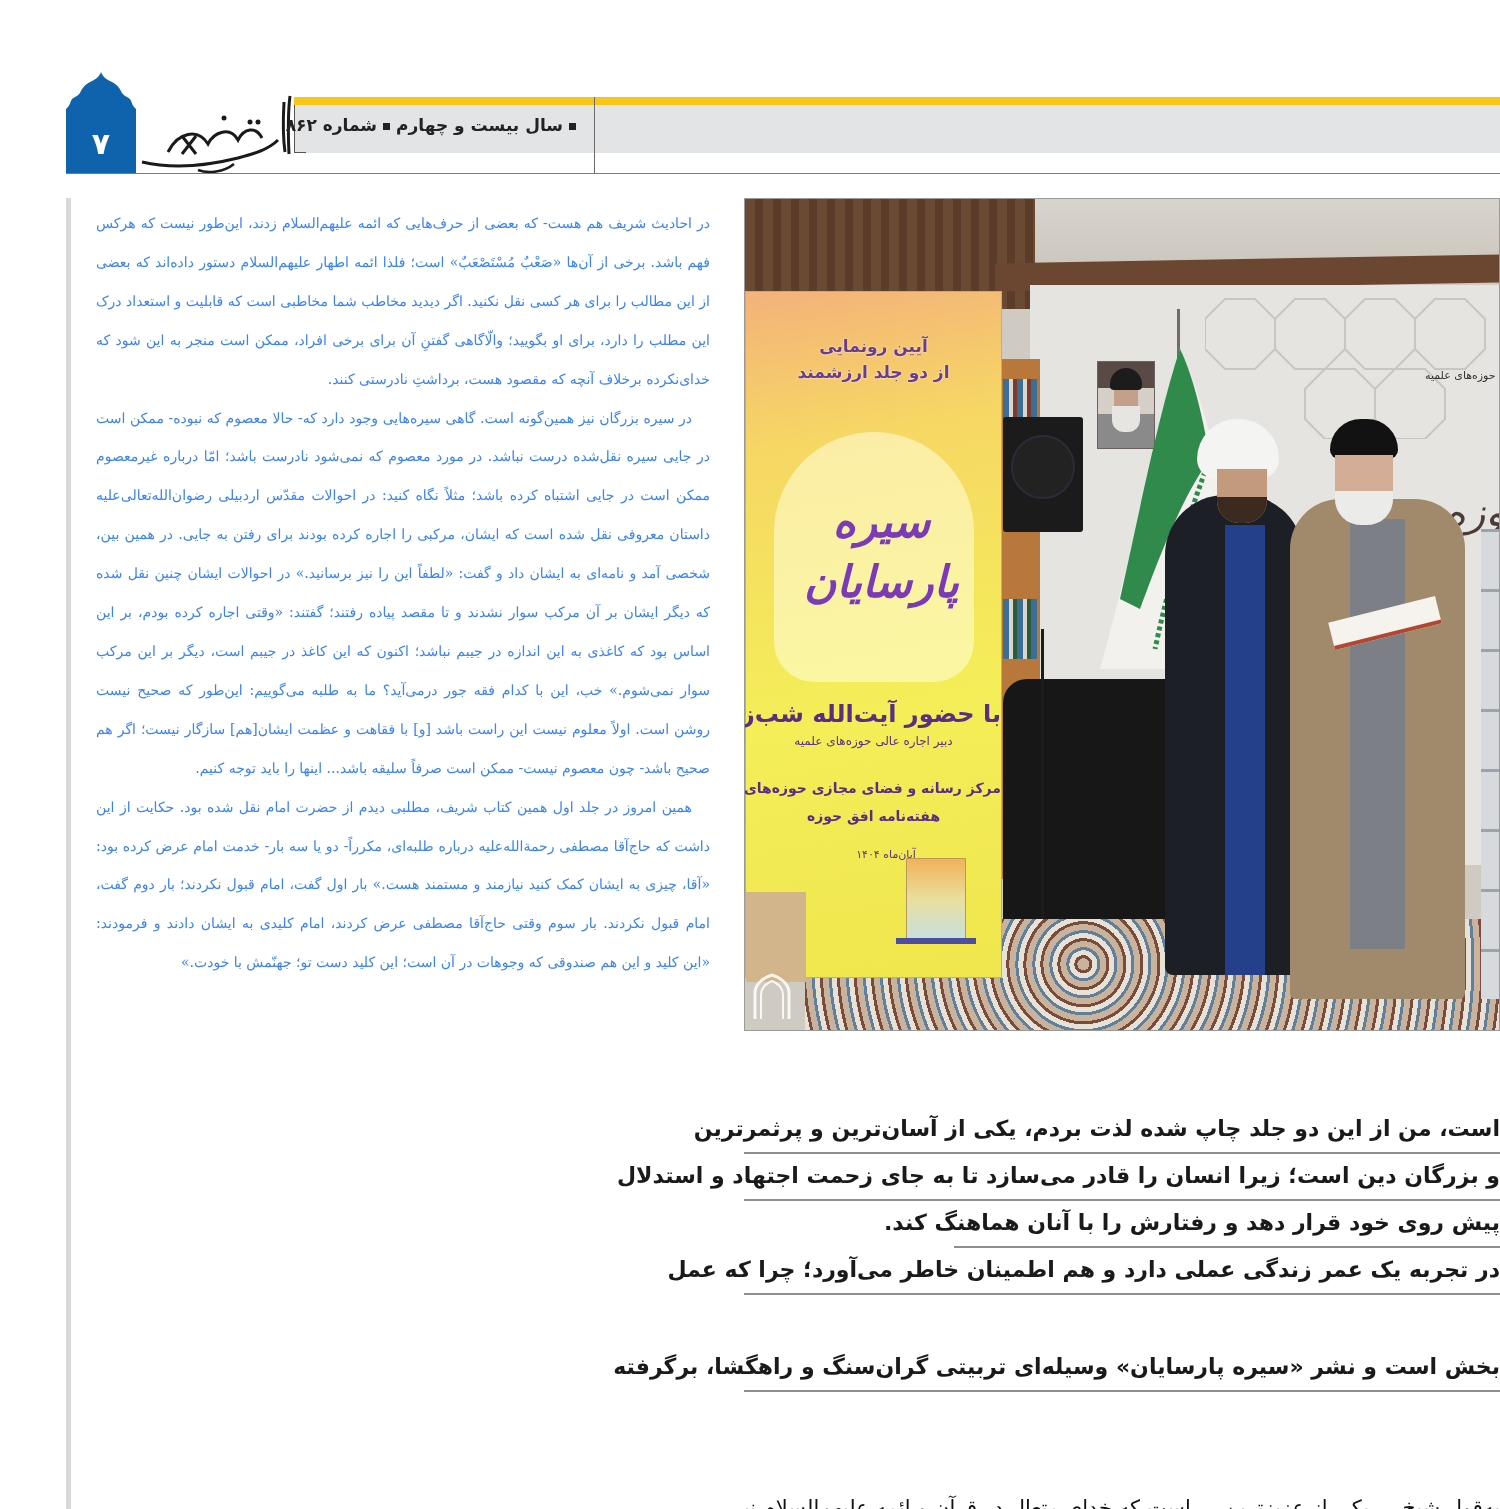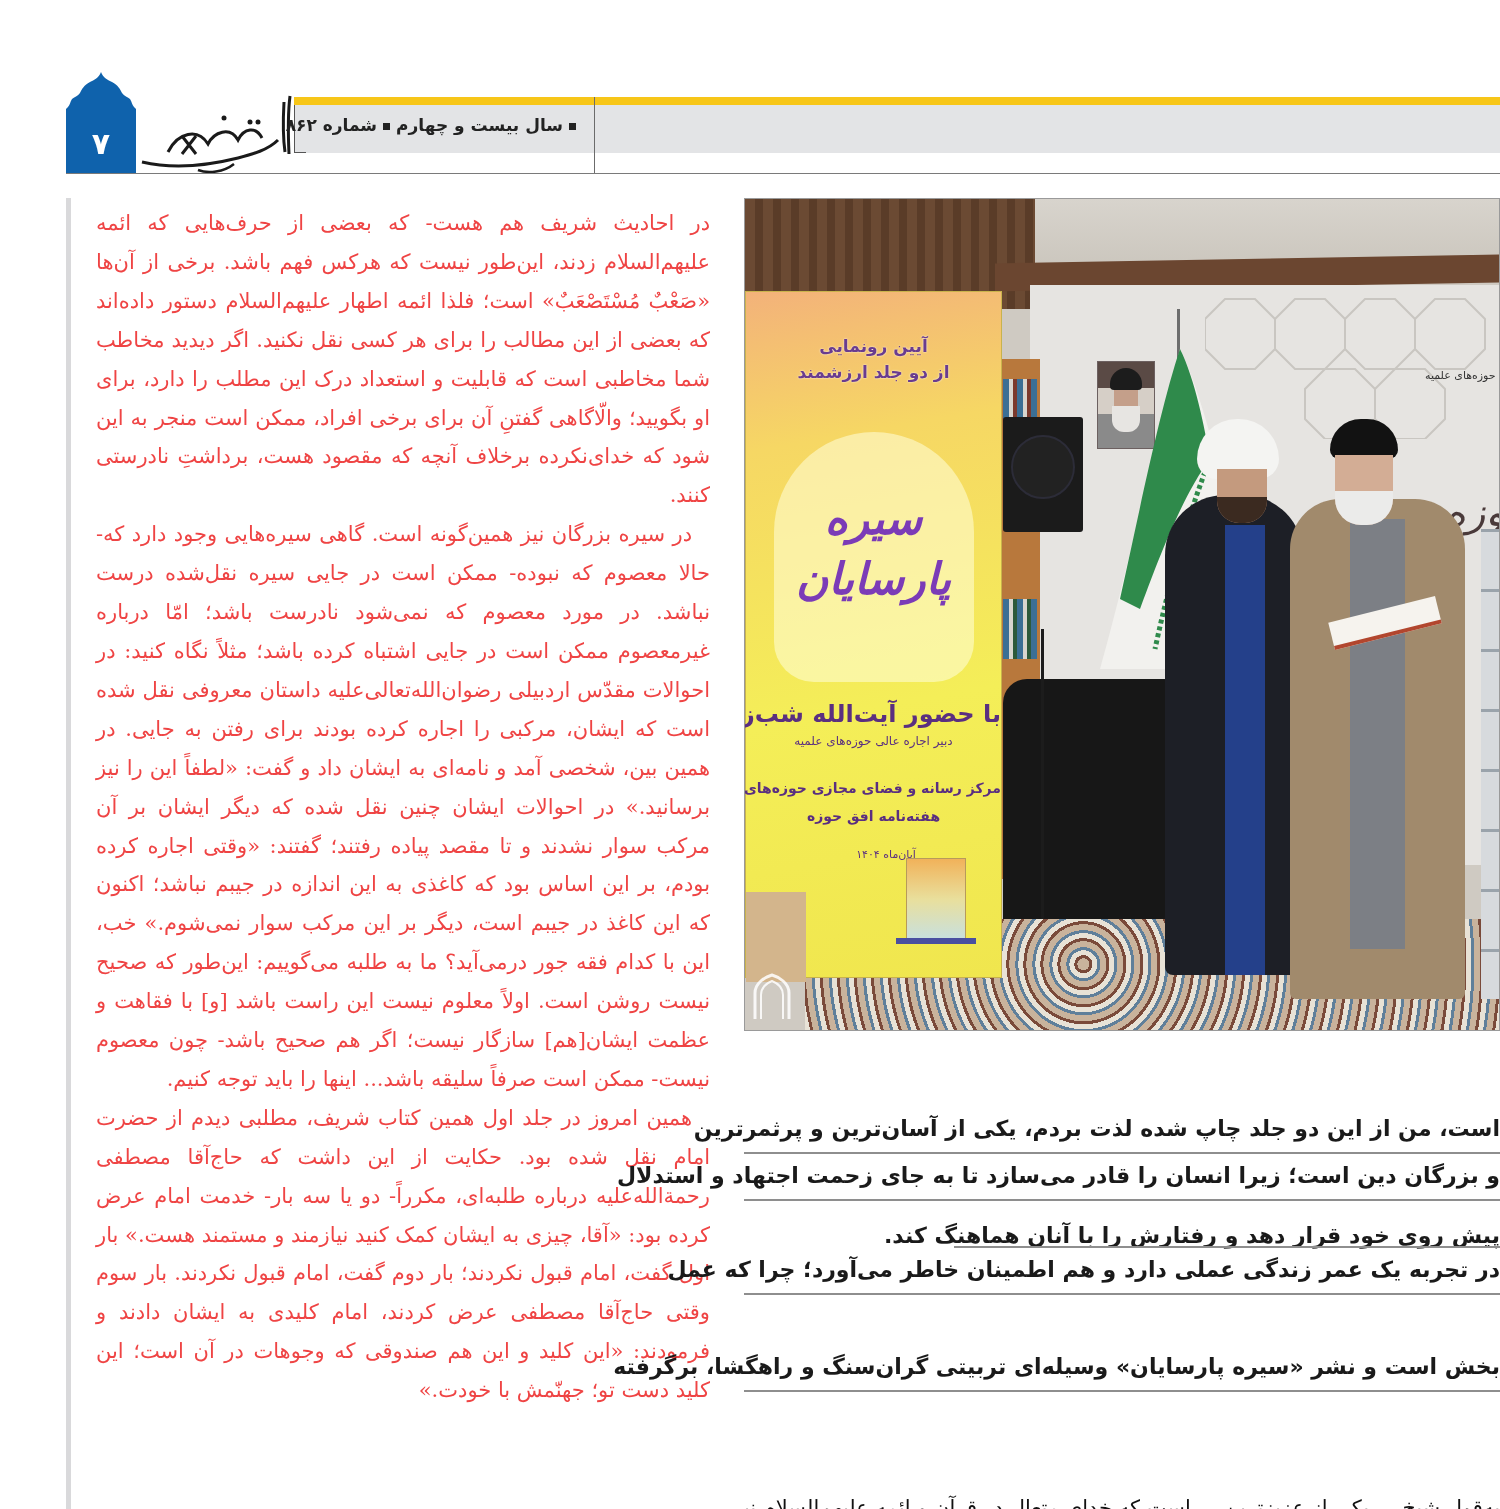--- a/index.html
+++ b/index.html
@@ -20,21 +20,21 @@
   .header-band .leftfoot { position: absolute; left: 0; top: 55px; width: 12px; height: 1px; background: #555; }
   .header-rule { position: absolute; left: 66px; top: 173px; width: 1434px; height: 1px; background: #7a7a7a; }
 
   .hdr-text { position: absolute; top: 18px; direction: rtl; font-size: 17px; color: #222; white-space: nowrap; font-family: "DejaVu Sans", sans-serif; }
   .hdr-issue { right: 918px; }
   .hdr-date { right: 348px; }
   .sq { display: inline-block; width: 7px; height: 7px; background: #222; margin: 0 6px; vertical-align: middle; }
 
   
   .col-rule { position: absolute; left: 66px; top: 198px; width: 5px; height: 1311px; background: #d9d9db; }
-  .article { position: absolute; left: 96px; top: 204px; width: 614px; direction: rtl; text-align: justify; font-family: "DejaVu Serif", serif; font-size: 21px; line-height: 38.9px; color: #ef4444; }
+  .article { position: absolute; left: 96px; top: 204px; width: 614px; direction: rtl; text-align: justify; font-family: "DejaVu Serif", serif; font-size: 14px; line-height: 38.9px; color: #3b82f6; }
   .article p { margin: 0; text-indent: 18px; text-align-last: right; }
   .article p.first { text-indent: 0; }
 
   
   .photo { position: absolute; left: 744px; top: 198px; width: 756px; height: 833px; overflow: hidden; background: #cfcac2; border: 1px solid #9a9a9a; box-sizing: border-box; }
   .ph { position: absolute; }
 
   
   .quote { position: absolute; left: 744px; top: 1106px; width: 756px; direction: rtl; font-family: "DejaVu Sans", sans-serif; font-weight: bold; font-size: 22px; color: #1a1a1a; }
   .quote .line { position: absolute; right: -260px; white-space: nowrap; height: 46px; line-height: 46px; }
@@ -152,21 +152,21 @@
   </div>
 
   <div class="ph" style="left:585px;top:410px;width:110px;height:24px;background:#f6f3ee;transform:rotate(-14deg);border-bottom:4px solid #b2462e;"></div>
 
   <div class="ph" style="left:736px;top:330px;width:20px;height:470px;background:repeating-linear-gradient(#9aa3ab 0 3px,#d7dadd 3px 60px);"></div>
 
   <div class="ph" style="left:0;top:92px;width:255px;height:685px;background:linear-gradient(170deg,#f3b27a 0%,#f6d764 22%,#f4ee58 60%,#f0e64e 100%);border:1px solid #c9b34c;">
     <div style="position:absolute;left:28px;top:140px;width:200px;height:250px;border-radius:100px 100px 40px 40px;background:rgba(255,255,220,0.55);"></div>
     <div style="position:absolute;left:0;top:44px;width:255px;text-align:center;direction:rtl;color:#6a3c8e;font-weight:bold;font-size:17px;text-shadow:0 0 2px #fff;">آیین رونمایی</div>
     <div style="position:absolute;left:0;top:70px;width:255px;text-align:center;direction:rtl;color:#6a3c8e;font-weight:bold;font-size:17px;text-shadow:0 0 2px #fff;">از دو جلد ارزشمند</div>
-    <div style="position:absolute;left:10px;top:200px;width:235px;text-align:center;direction:rtl;color:#7b3bb7;font-family:Liberation Mono, monospace;font-style:italic;font-weight:bold;font-size:44px;line-height:60px;">سیره پارسایان</div>
+    <div style="position:absolute;left:18px;top:200px;width:235px;text-align:center;direction:rtl;color:#7b3bb7;font-family:Liberation Sans, sans-serif;font-style:italic;font-weight:bold;font-size:44px;line-height:60px;">سیره پارسایان</div>
     <div style="position:absolute;left:0;top:408px;width:255px;text-align:center;direction:rtl;color:#5a2f80;font-weight:bold;font-size:24px;white-space:nowrap;">با حضور آیت‌الله شب‌زنده‌دار</div>
     <div style="position:absolute;left:0;top:442px;width:255px;text-align:center;direction:rtl;color:#5a2f80;font-size:12px;">دبیر اجاره عالی حوزه‌های علمیه</div>
     <div style="position:absolute;left:0;top:488px;width:255px;text-align:center;direction:rtl;color:#5a2f80;font-weight:bold;font-size:14px;white-space:nowrap;">مرکز رسانه و فضای مجازی حوزه‌های علمیه</div>
     <div style="position:absolute;left:0;top:516px;width:255px;text-align:center;direction:rtl;color:#5a2f80;font-weight:bold;font-size:14px;">هفته‌نامه افق حوزه</div>
     <div style="position:absolute;left:80px;top:556px;width:120px;text-align:center;direction:rtl;color:#5a2f80;font-size:11px;">آبان‌ماه ۱۴۰۴</div>
     <div style="position:absolute;left:160px;top:566px;width:58px;height:80px;background:linear-gradient(#f1b25a,#e9df9c 50%,#c8e0de);border:1px solid #b79a5b;"></div>
     <div style="position:absolute;left:150px;top:646px;width:80px;height:6px;background:#4a4fa0;"></div>
 
     <div style="position:absolute;left:0;top:600px;width:60px;height:90px;background:#d3b58c;"></div>
   </div>
@@ -177,21 +177,21 @@
       <path d="M10 46 L10 22 C10 14 16 10 21 8 C26 10 32 14 32 22 L32 46" stroke="#ffffff" stroke-width="2" fill="none" opacity="0.85"></path>
     </svg>
   </div>
 </div>
 
 <div class="quote">
   <div class="line" style="top:0;right:0;">است، من از این دو جلد چاپ شده لذت بردم،  یکی از آسان‌ترین و پرثمرترین</div>
   <div class="rule" style="top:46px;left:0;width:756px;"></div>
   <div class="line" style="top:47px;right:0;">و بزرگان دین است؛ زیرا انسان را قادر می‌سازد تا به جای زحمت اجتهاد و استدلال</div>
   <div class="rule" style="top:93px;left:0;width:756px;"></div>
-  <div class="line" style="top:94px;right:0;margin-top:13px;">پیش روی خود قرار دهد و رفتارش را با آنان هماهنگ کند.</div>
+  <div class="line" style="top:94px;right:0;">پیش روی خود قرار دهد و رفتارش را با آنان هماهنگ کند.</div>
   <div class="rule" style="top:140px;left:210px;width:546px;"></div>
   <div class="line" style="top:141px;right:0;">در تجربه یک عمر زندگی عملی دارد و هم اطمینان خاطر می‌آورد؛ چرا که عمل</div>
   <div class="rule" style="top:187px;left:0;width:756px;"></div>
   <div class="line" style="top:238px;right:0;">بخش است و نشر «سیره پارسایان» وسیله‌ای تربیتی گران‌سنگ و راهگشا، برگرفته</div>
   <div class="rule" style="top:284px;left:0;width:756px;"></div>
 </div>
 
 <div class="bottom-snippet">به‌قول شیخ ... یکی از عزیزترین ... است که خدای متعال در قرآن و ائمه علیهم‌السلام نیست ...</div>
 
 </body></html>

